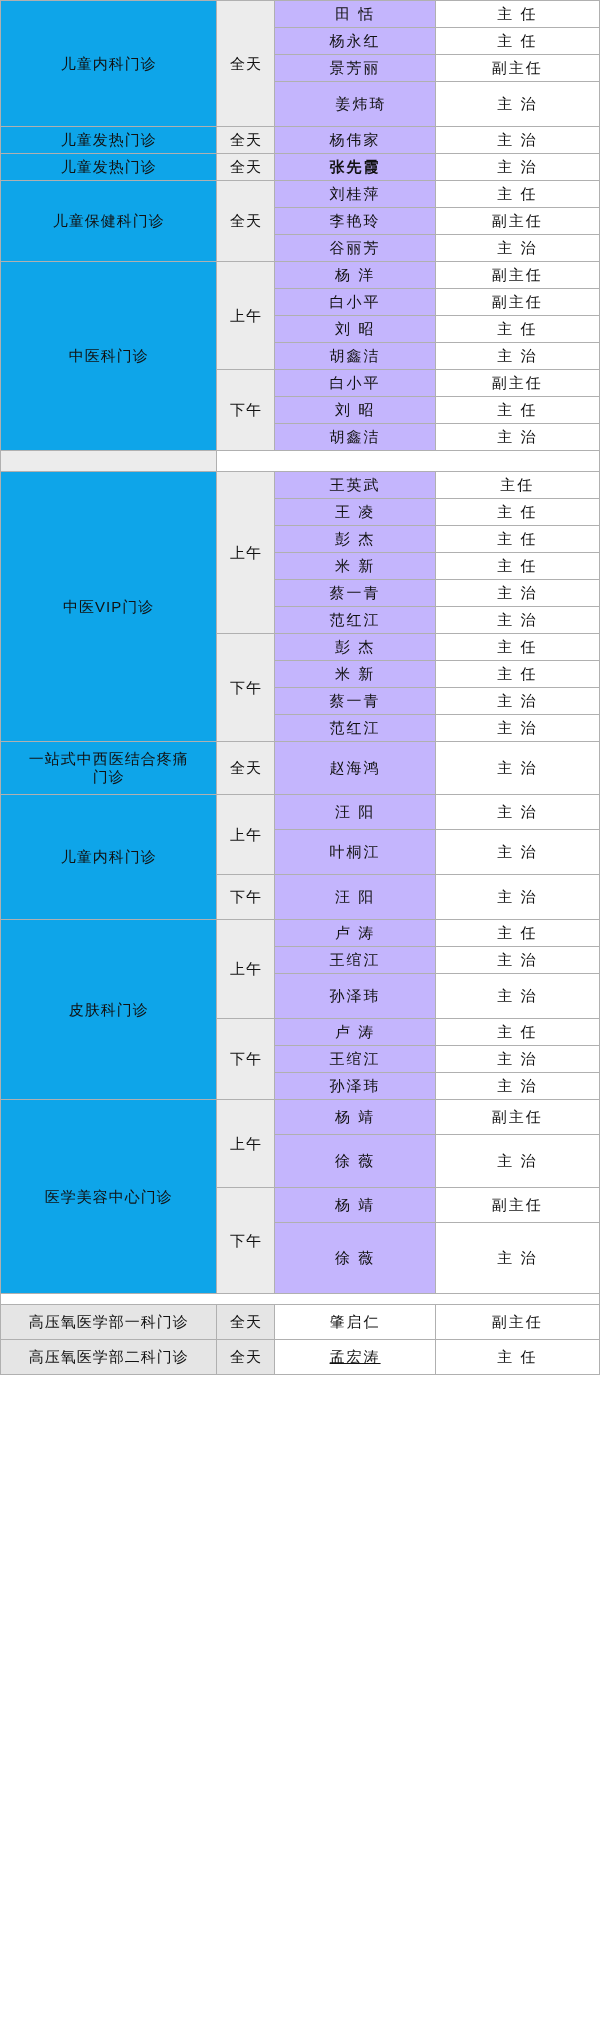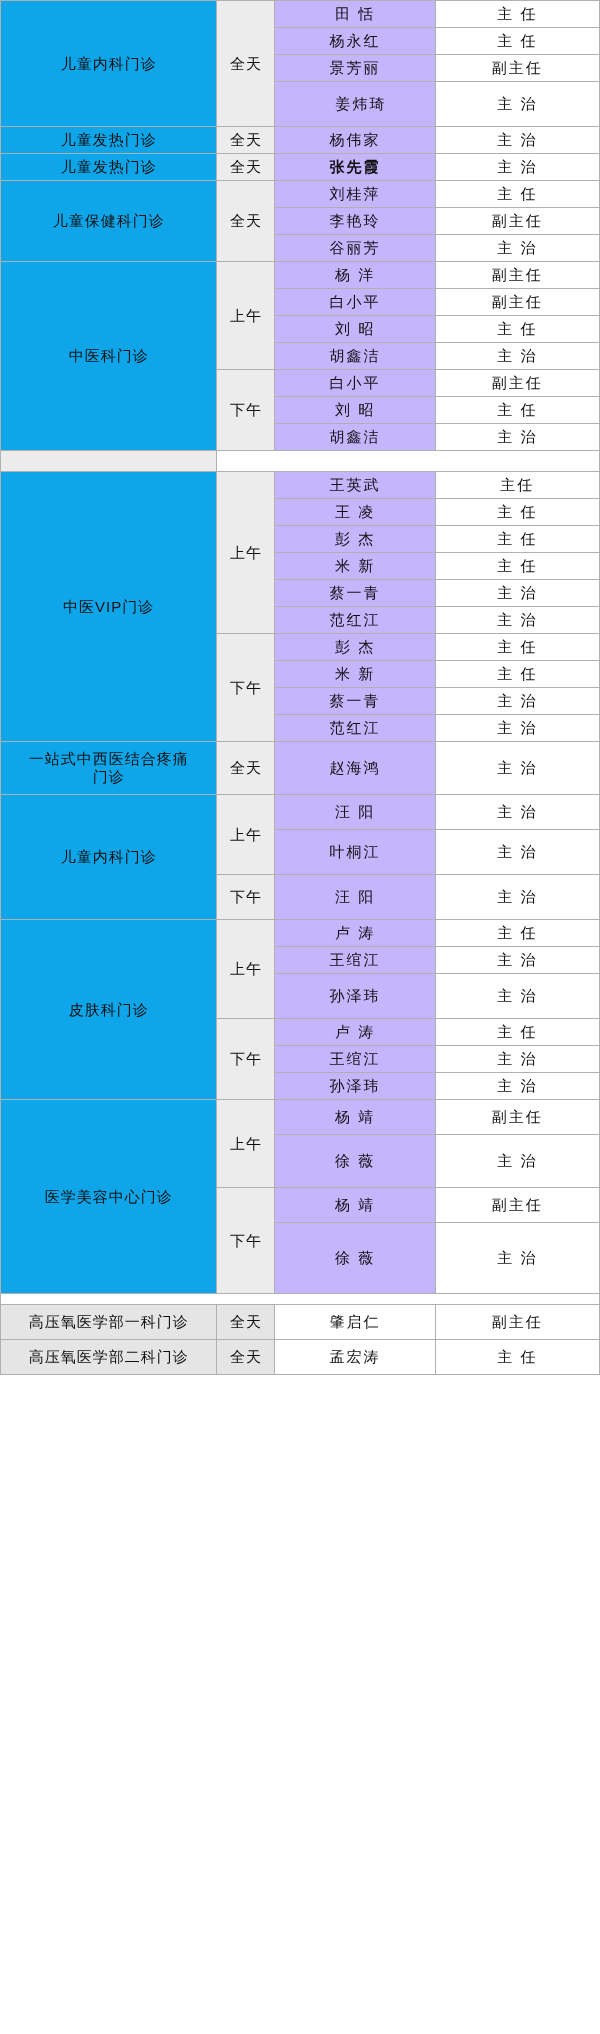--- a/index.html
+++ b/index.html
@@ -272,17 +272,17 @@
       </tr>
       <tr>
         <td class="dept hl" rowspan="1">高压氧医学部一科门诊</td>
         <td class="time hl" rowspan="1">全天</td>
         <td class="name hl" style="height: 34px;">肇启仁</td>
         <td class="title hl">副主任</td>
       </tr>
       <tr>
         <td class="dept hl" rowspan="1">高压氧医学部二科门诊</td>
         <td class="time hl" rowspan="1">全天</td>
-        <td class="name hl" style="height: 34px;">孟宏涛</td>
+        <td class="name hl" style="height: 34px; text-decoration: underline;">孟宏涛</td>
         <td class="title hl">主  任</td>
       </tr>
     </tbody>
 </table>
 
 </body></html>

